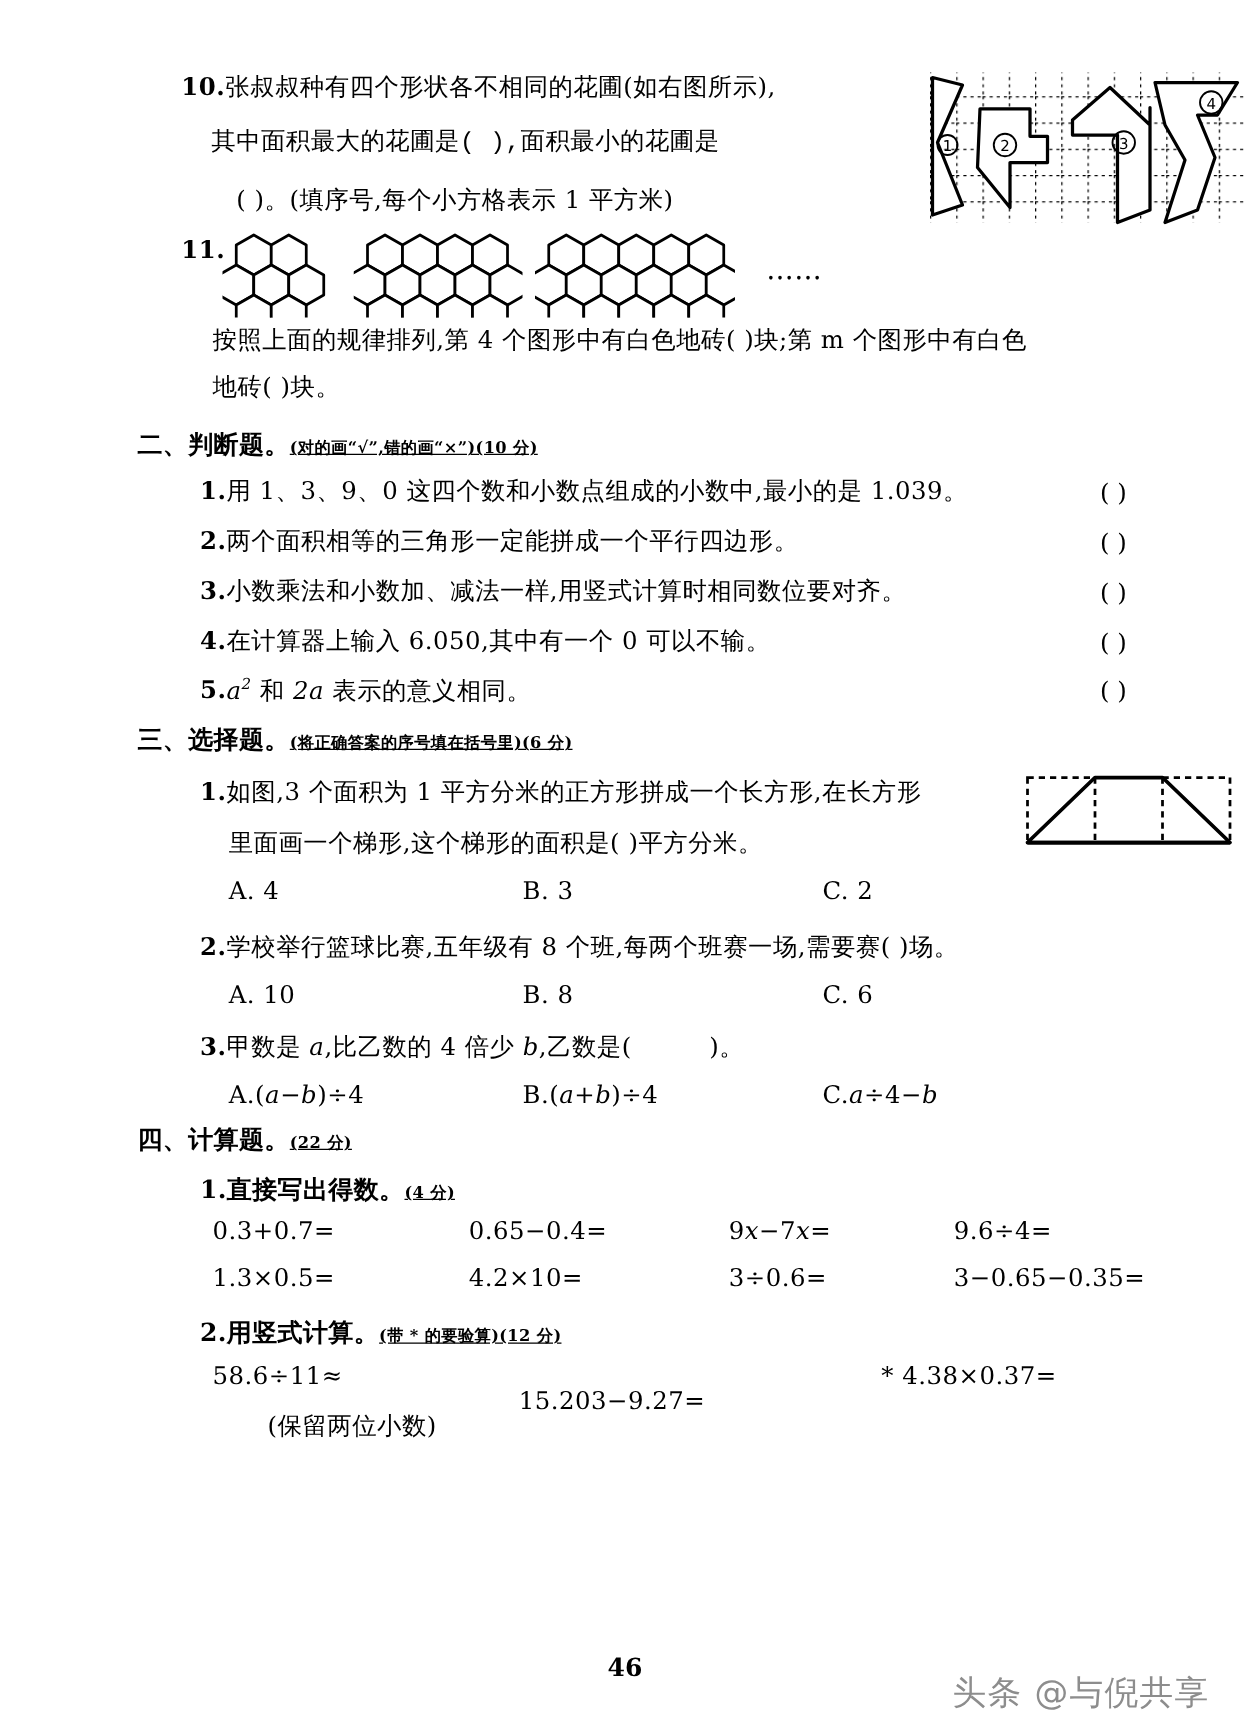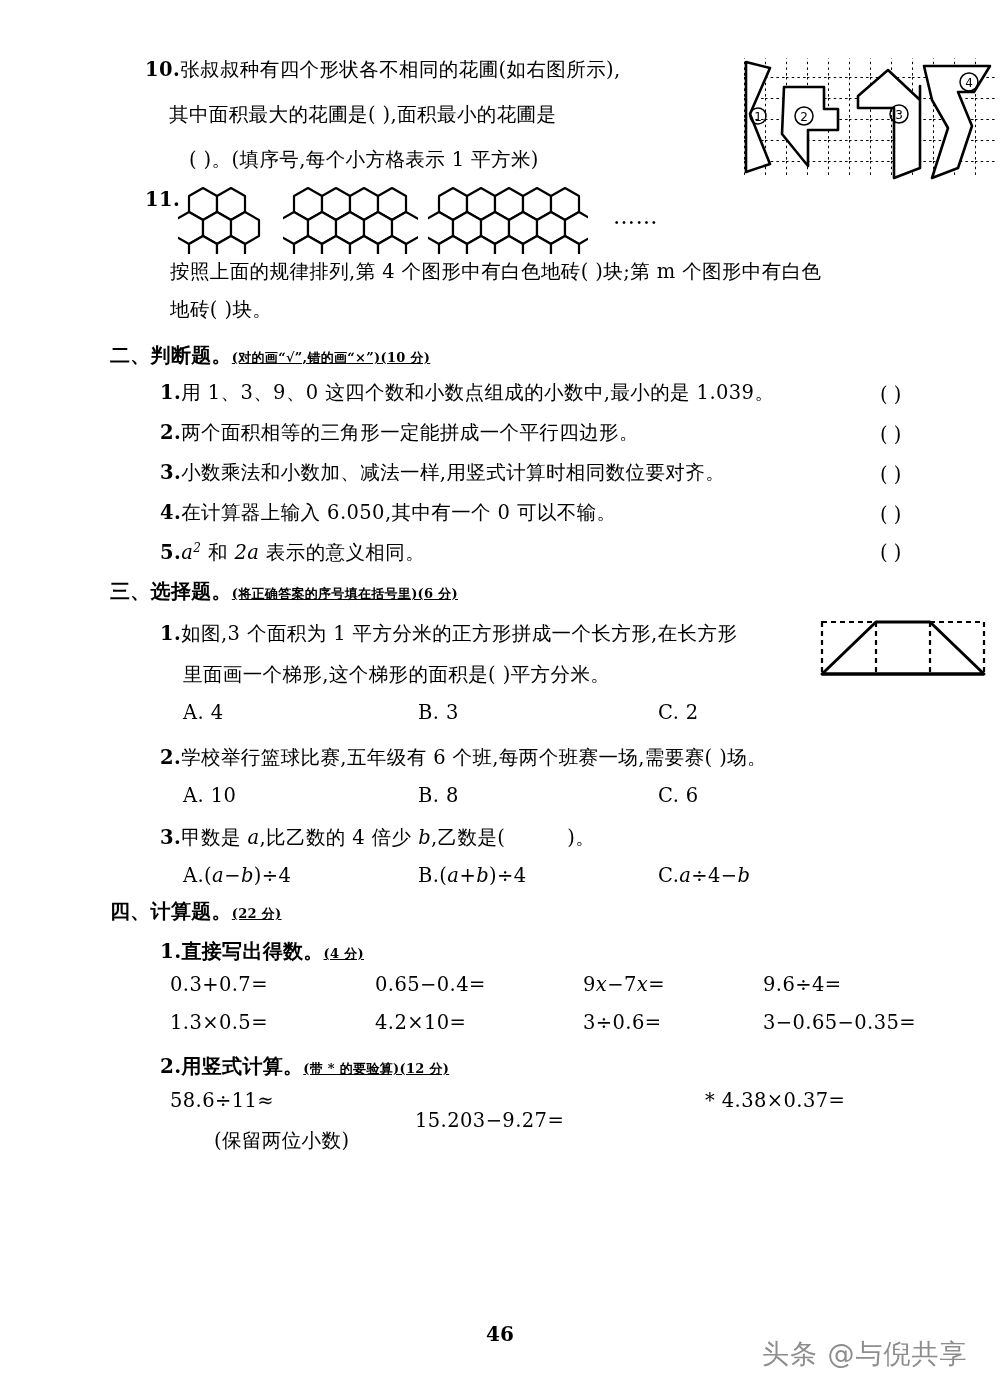--- a/index.html
+++ b/index.html
@@ -80,21 +80,21 @@
 </style>
 </head>
 <body>
 
 <div class="page">
 
   <div class="blk" style="left:145px; top:60px;">
     <div class="ln" style="position:absolute; left:0; top:0;">
       <span class="qnum">10.</span><span>张叔叔种有四个形状各不相同的花圃(如右图所示),</span>
     </div>
-    <div class="ln" style="position:absolute; left:24px; top:45px;">其中面积最大的花圃是(          ),面积最小的花圃是</div>
+    <div class="ln" style="position:absolute; left:24px; top:45px;font-family:Liberation Mono, monospace;">其中面积最大的花圃是(          ),面积最小的花圃是</div>
     <div class="ln" style="position:absolute; left:24px; top:90px;margin-left:20px;">(          )。(填序号,每个小方格表示 1 平方米)</div>
   </div>
 
   <div class="fig" style="left:744px; top:56px;">
     <svg width="252" height="124" viewBox="0 0 252 124">
       <defs>
         <pattern id="gridDots" width="21" height="21" patternUnits="userSpaceOnUse">
           <path d="M0 0.5 H21 M0.5 0 V21" stroke="#000" stroke-width="1" stroke-dasharray="2.5 3.2" fill="none"></path>
         </pattern>
       </defs>
@@ -232,21 +232,21 @@
       <polygon points="4,57 58,5 112,5 166,57" fill="none" stroke="#000" stroke-width="3" stroke-linejoin="round"></polygon>
       <line x1="4" y1="57" x2="166" y2="57" stroke="#000" stroke-width="3"></line>
     </svg>
   </div>
 
   <div class="blk ln" style="left:183px; top:703px;">A. 4</div>
   <div class="blk ln" style="left:418px; top:703px;">B. 3</div>
   <div class="blk ln" style="left:658px; top:703px;">C. 2</div>
 
   <div class="blk ln" style="left:160px; top:748px;">
-    <span class="qnum">2.</span><span>学校举行篮球比赛,五年级有 6 个班,每两个班赛一场,需要赛(          )场。</span>
+    <span class="qnum">2.</span><span>学校举行篮球比赛,五年级有 8 个班,每两个班赛一场,需要赛(          )场。</span>
   </div>
   <div class="blk ln" style="left:183px; top:786px;">A. 10</div>
   <div class="blk ln" style="left:418px; top:786px;">B. 8</div>
   <div class="blk ln" style="left:658px; top:786px;">C. 6</div>
 
   <div class="blk ln" style="left:160px; top:828px;">
     <span class="qnum">3.</span><span>甲数是 <span class="ital">a</span>,比乙数的 4 倍少 <span class="ital">b</span>,乙数是(<span class="paren-gap">&nbsp;&nbsp;&nbsp;&nbsp;&nbsp;&nbsp;&nbsp;&nbsp;&nbsp;&nbsp;</span>)。</span>
   </div>
   <div class="blk ln" style="left:183px; top:866px;">A.(<span class="ital">a</span>−<span class="ital">b</span>)÷4</div>
   <div class="blk ln" style="left:418px; top:866px;">B.(<span class="ital">a</span>+<span class="ital">b</span>)÷4</div>

